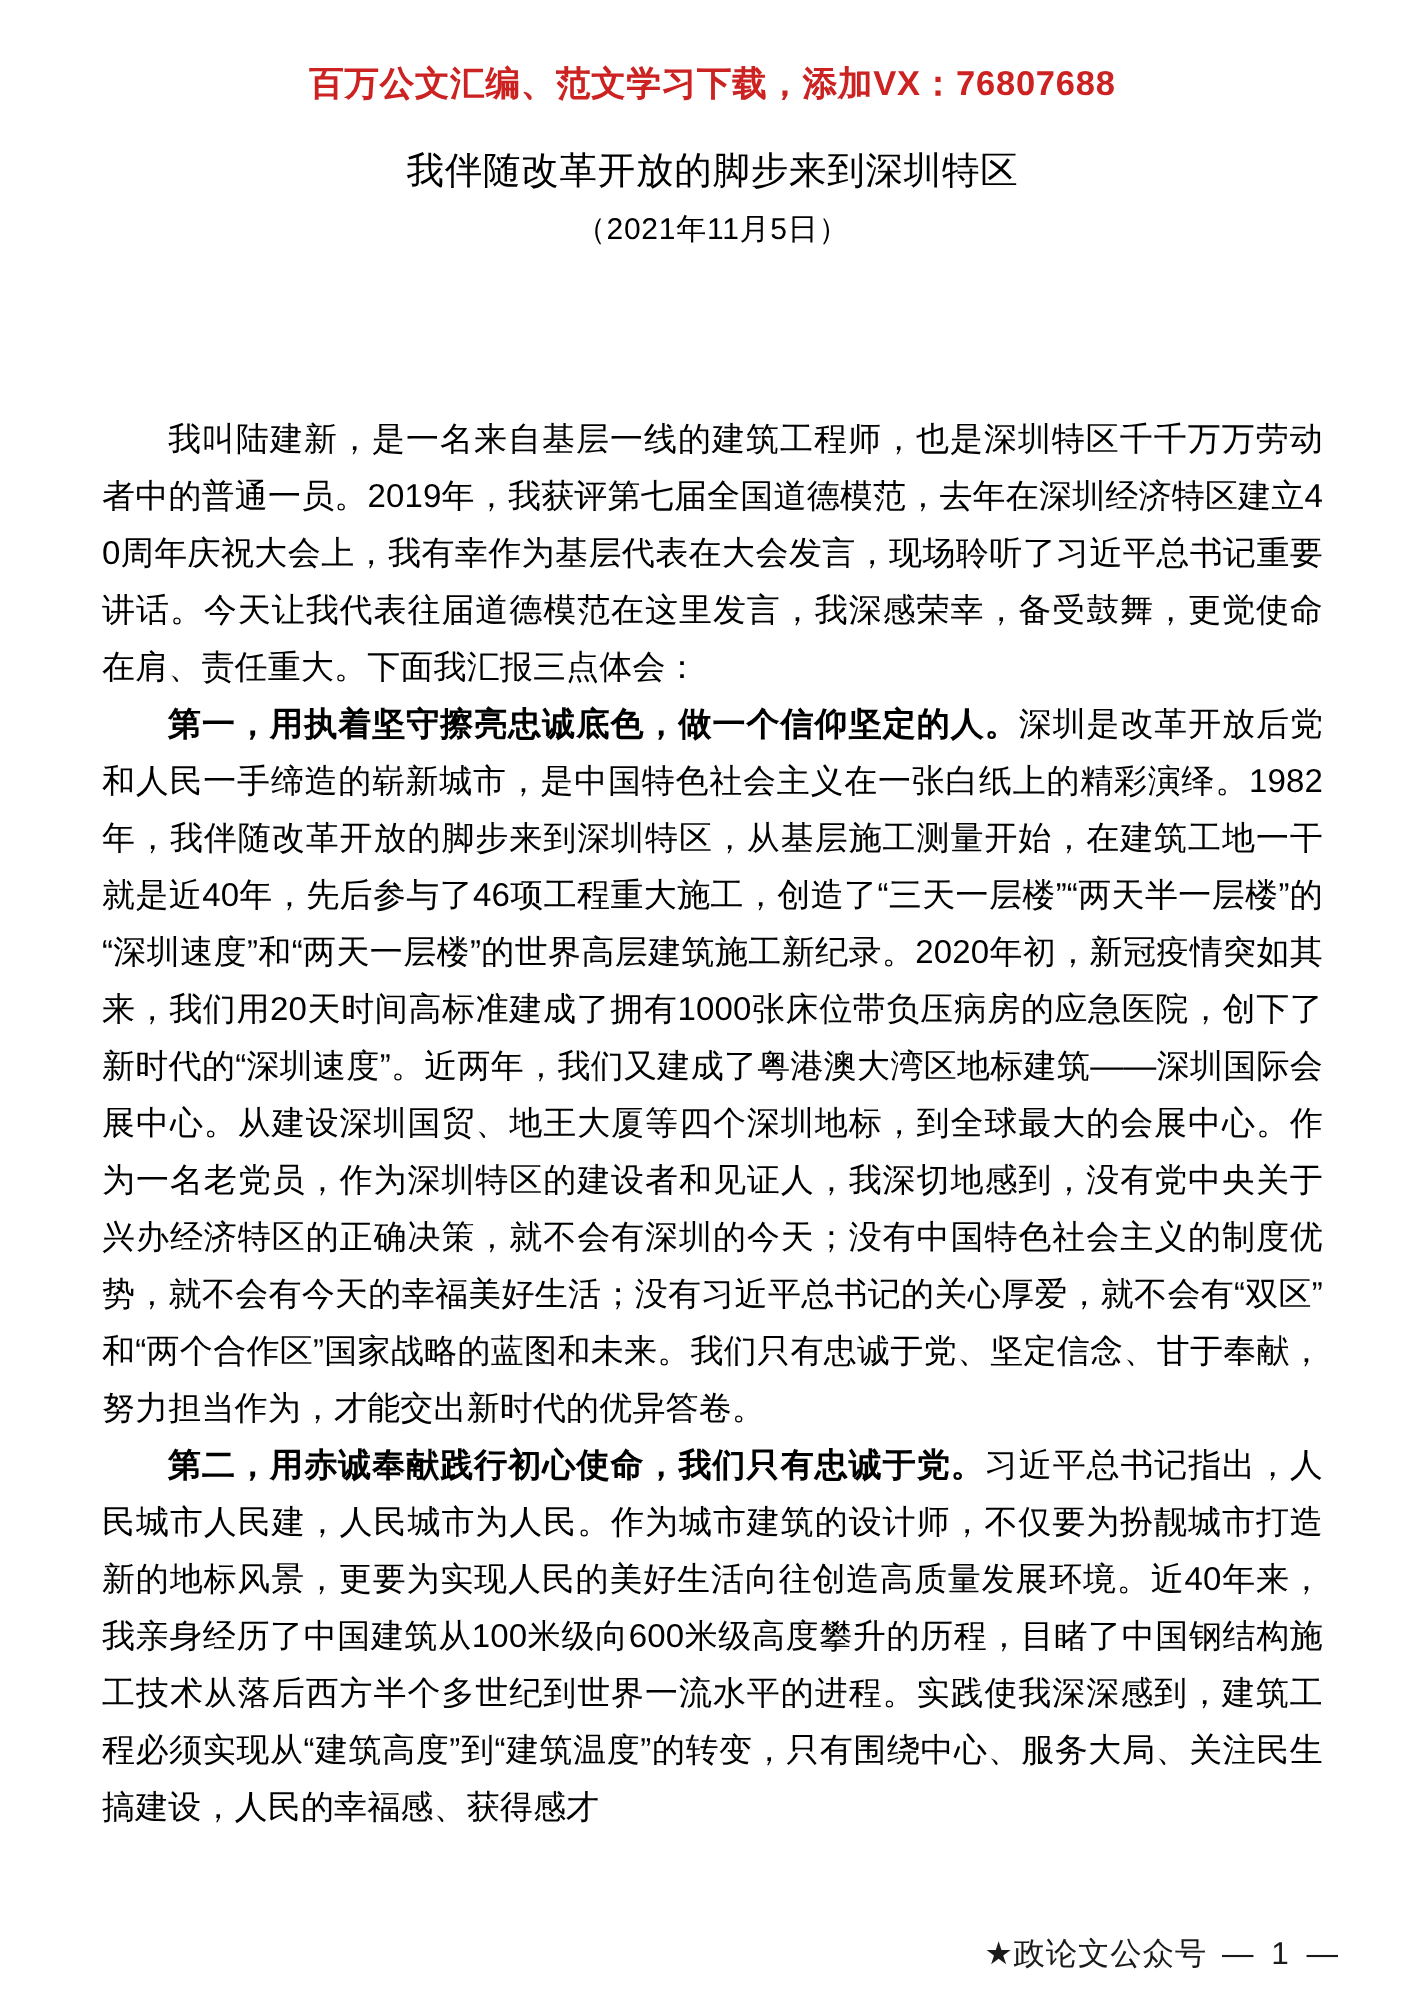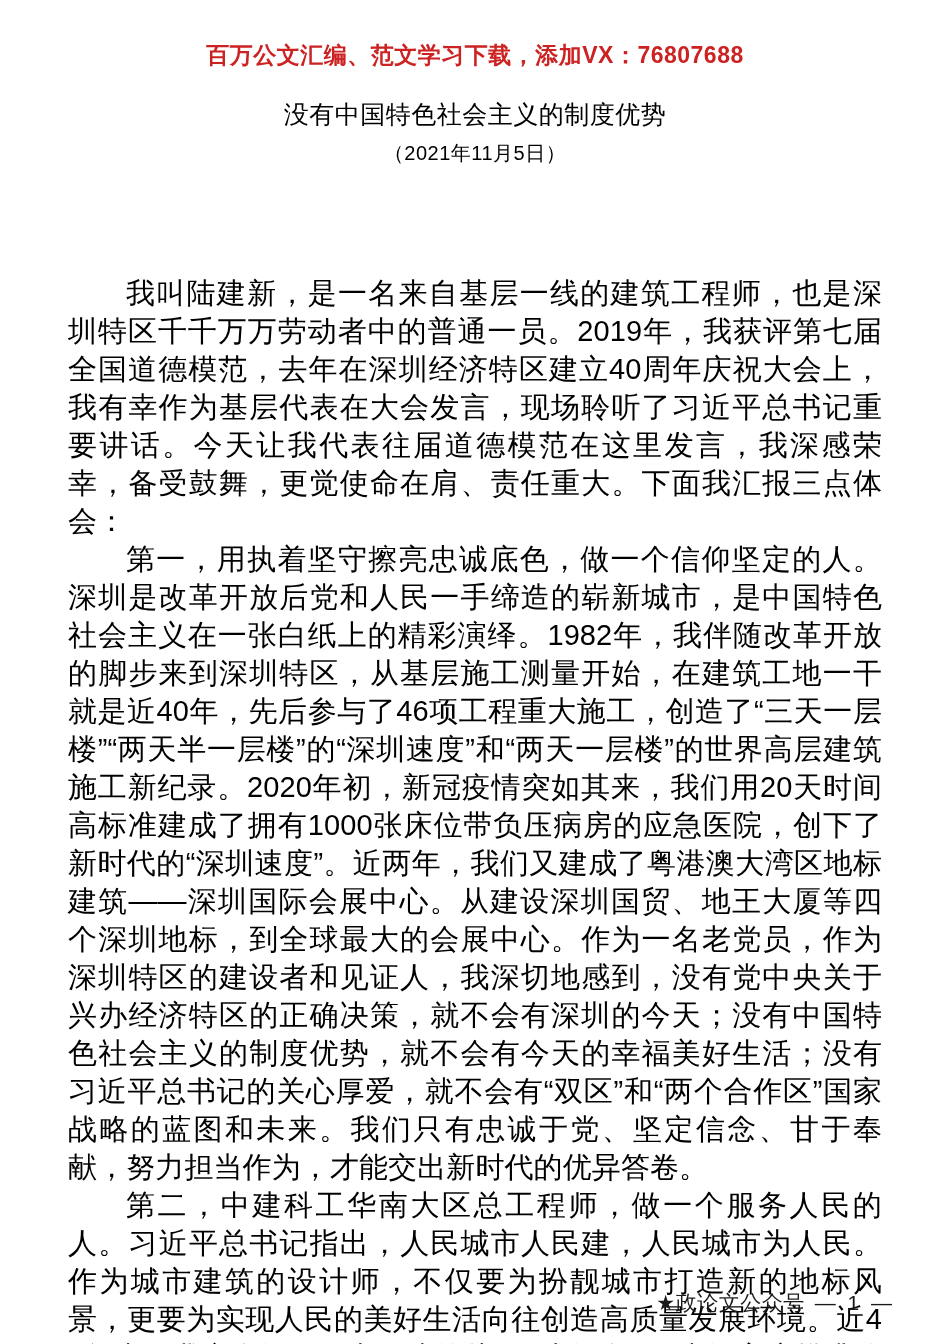--- a/index.html
+++ b/index.html
@@ -60,31 +60,31 @@
 
   
   .body-area {
     position: absolute;
     top: 274px;
     left: 68px;
     width: 814px;
   }
   p.para {
     margin: 0 0 0 0;
-    font-size: 29px;
+    font-size: 22px;
     line-height: 38px;
     text-align: justify;
     text-justify: inter-ideograph;
     text-indent: 2em;
     letter-spacing: 0.1px;
     color: #000;
     word-break: break-all;
   }
   p.para b.lead {
-    font-weight: 400;
+    font-weight: 700;
     letter-spacing: 0.2px;
   }
 
   
   .footer {
     position: absolute;
     left: 0;
     top: 1288px;
     width: 950px;
     text-align: right;
@@ -99,33 +99,33 @@
   .footer .pgnum { margin-left: 10px; letter-spacing: 3px; }
 </style>
 </head>
 <body>
 
 <div class="page">
 
   <div class="promo-banner">百万公文汇编、范文学习下载，添加VX：76807688</div>
 
   <div class="title-block">
-    <div class="title-line">没有中国特色社会主义的制度优势</div>
+    <div class="title-line">我伴随改革开放的脚步来到深圳特区</div>
     <div class="title-line date">（2021年11月5日）</div>
   </div>
 
   <div class="body-area">
     <p class="para">
       <b class="lead"></b><span>我叫陆建新，是一名来自基层一线的建筑工程师，也是深圳特区千千万万劳动者中的普通一员。2019年，我获评第七届全国道德模范，去年在深圳经济特区建立40周年庆祝大会上，我有幸作为基层代表在大会发言，现场聆听了习近平总书记重要讲话。今天让我代表往届道德模范在这里发言，我深感荣幸，备受鼓舞，更觉使命在肩、责任重大。下面我汇报三点体会：</span>
     </p>
     <p class="para">
       <b class="lead">第一，用执着坚守擦亮忠诚底色，做一个信仰坚定的人。</b><span>深圳是改革开放后党和人民一手缔造的崭新城市，是中国特色社会主义在一张白纸上的精彩演绎。1982年，我伴随改革开放的脚步来到深圳特区，从基层施工测量开始，在建筑工地一干就是近40年，先后参与了46项工程重大施工，创造了“三天一层楼”“两天半一层楼”的“深圳速度”和“两天一层楼”的世界高层建筑施工新纪录。2020年初，新冠疫情突如其来，我们用20天时间高标准建成了拥有1000张床位带负压病房的应急医院，创下了新时代的“深圳速度”。近两年，我们又建成了粤港澳大湾区地标建筑——深圳国际会展中心。从建设深圳国贸、地王大厦等四个深圳地标，到全球最大的会展中心。作为一名老党员，作为深圳特区的建设者和见证人，我深切地感到，没有党中央关于兴办经济特区的正确决策，就不会有深圳的今天；没有中国特色社会主义的制度优势，就不会有今天的幸福美好生活；没有习近平总书记的关心厚爱，就不会有“双区”和“两个合作区”国家战略的蓝图和未来。我们只有忠诚于党、坚定信念、甘于奉献，努力担当作为，才能交出新时代的优异答卷。</span>
     </p>
     <p class="para">
-      <b class="lead">第二，中建科工华南大区总工程师，做一个服务人民的人。</b><span>习近平总书记指出，人民城市人民建，人民城市为人民。作为城市建筑的设计师，不仅要为扮靓城市打造新的地标风景，更要为实现人民的美好生活向往创造高质量发展环境。近40年来，我亲身经历了中国建筑从100米级向600米级高度攀升的历程，目睹了中国钢结构施工技术从落后西方半个多世纪到世界一流水平的进程。实践使我深深感到，建筑工程必须实现从“建筑高度”到“建筑温度”的转变，只有围绕中心、服务大局、关注民生搞建设，人民的幸福感、获得感才</span>
+      <b class="lead">第二，用赤诚奉献践行初心使命，我们只有忠诚于党。</b><span>习近平总书记指出，人民城市人民建，人民城市为人民。作为城市建筑的设计师，不仅要为扮靓城市打造新的地标风景，更要为实现人民的美好生活向往创造高质量发展环境。近40年来，我亲身经历了中国建筑从100米级向600米级高度攀升的历程，目睹了中国钢结构施工技术从落后西方半个多世纪到世界一流水平的进程。实践使我深深感到，建筑工程必须实现从“建筑高度”到“建筑温度”的转变，只有围绕中心、服务大局、关注民生搞建设，人民的幸福感、获得感才</span>
     </p>
   </div>
 
   <div class="footer">
     <span class="mark">★政论文公众号</span><span class="pgnum">— 1 —</span>
   </div>
 
 </div>
 
 </body></html>

